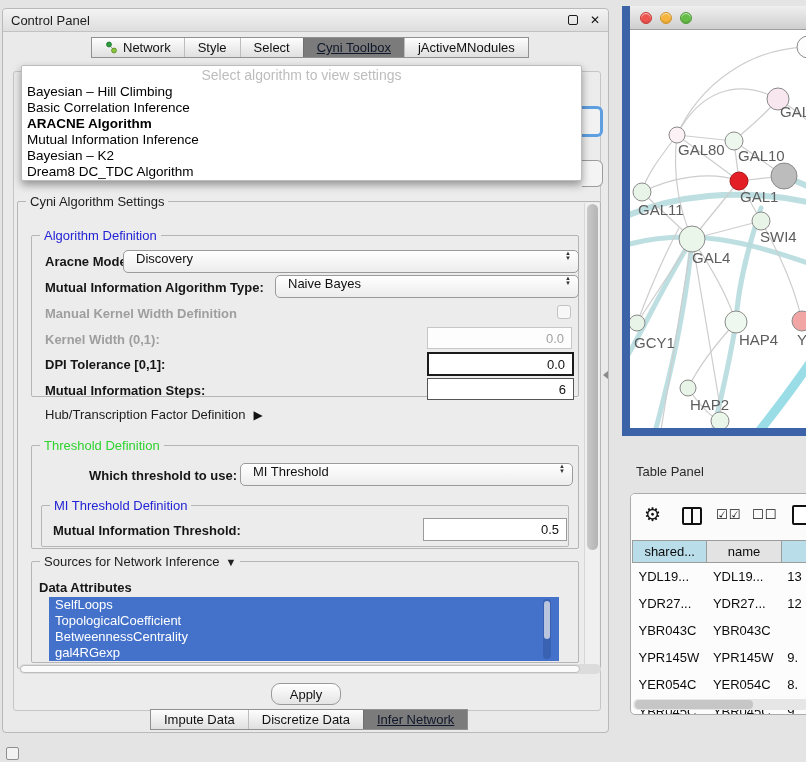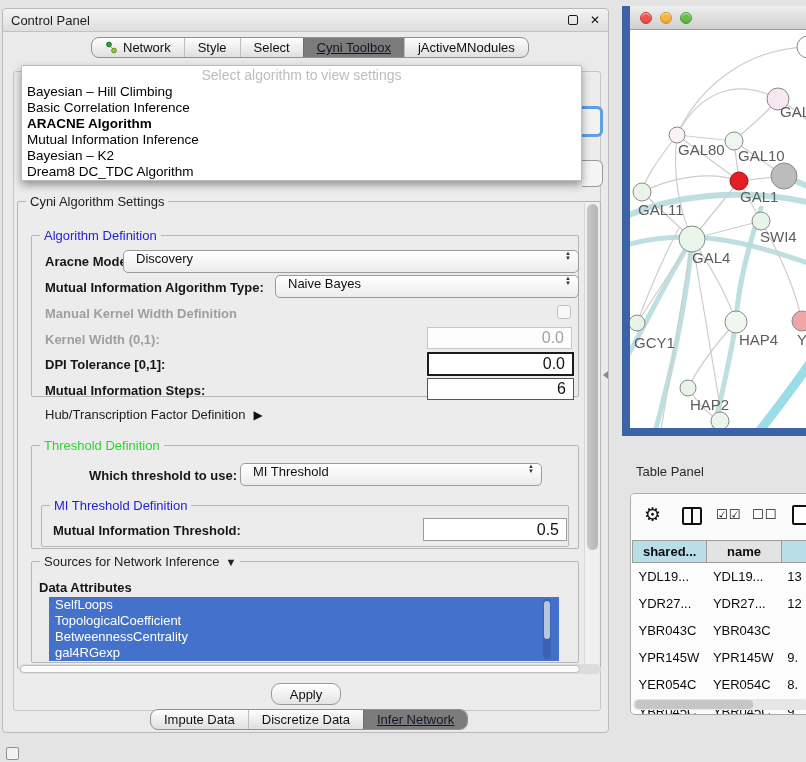--- a/index.html
+++ b/index.html
@@ -18,21 +18,21 @@
   .cp-title { left:0; top:0; right:0; height:23px;
     background:linear-gradient(#f3f3f3,#dedede); border-bottom:1px solid #c2c2c2;
     border-radius:4px 4px 0 0; display:flex; align-items:center; padding:0 8px;
     font-size:13px; color:#1c1c1c; }
   .cp-title .sp { flex:1; }
   .ico-float { width:10px; height:10px; border:1.5px solid #1a1a1a; border-radius:2px; margin-right:12px; }
   .ico-close { font-size:12px; font-weight:bold; color:#111; line-height:10px; }
   .ico-close::before { content:"✕"; }
 
   
-  .tabbar { display:flex; height:21px; border:1px solid #909090; border-radius:8px;
+  .tabbar { display:flex; height:21px; border:1px solid #909090; border-radius:0;
     overflow:hidden; background:linear-gradient(#fdfdfd,#e0e0e0); font-size:13px; }
   .tab { display:flex; align-items:center; gap:5px; padding:0 13px; color:#111; border-left:1px solid #bdbdbd; white-space:nowrap; }
   .tab:first-child { border-left:none; }
   .tab.sel { background:#7b7b7b; color:#0f172a; border-left-color:#6f6f6f;text-decoration:underline; }
 
   
   .cp-main { left:10px; top:62px; width:588px; height:640px;
     background:#ececec; border:1px solid #c6c6c6; border-radius:3px; }
 
   
@@ -61,21 +61,21 @@
   .lbl.dim { color:#9e9e9e; }
 
   .combo { position:absolute; display:flex; align-items:flex-start; padding-left:12px;
     background:linear-gradient(#ffffff,#ececec); border:1px solid #9b9b9b; border-radius:5px;
     font-size:13px; color:#111; }
   .spin { margin-left:auto; margin-right:7px; display:flex; flex-direction:column; align-items:center; color:#333; }
   .spin::before { content:"▲"; font-size:6px; line-height:5px; }
   .spin::after  { content:"▼"; font-size:6px; line-height:5px; }
 
   .field { position:absolute; display:flex; align-items:center; justify-content:flex-end;
-    background:#fff; border:1px solid #9b9b9b; padding:0 7px; font-size:16px; color:#111; }
+    background:#fff; border:1px solid #9b9b9b; padding:0 7px; font-size:13px; color:#111; }
   .field.dis { border-color:#c6c6c6; color:#a2a2a2; background:#fdfdfd; }
   .field.strong { border:2px solid #1b1b1b; }
 
   .checkbox { position:absolute; width:14px; height:14px; border:1px solid #c2c2c2;
     border-radius:3px; background:#f7f7f7; }
 
   .expander { position:absolute; font-size:13px; color:#1d1d1d; white-space:nowrap; }
   .expander .arr-r::before { content:"▶"; font-size:12px; color:#111; margin-left:8px; }
   .arr-d::before { content:"▼"; font-size:11px; color:#222; margin-left:6px; }
 
@@ -125,21 +125,21 @@
   .ico-gear::before { content:"⚙"; }
   .ico-cols { position:absolute; left:51px; top:13px; width:20px; height:18px; border:2px solid #111; border-radius:2px; }
   .ico-cols::before { content:""; position:absolute; left:7px; top:0; width:2px; height:14px; background:#111; }
   .ico-cksel { position:absolute; left:85px; top:13px; font-size:13px; color:#111; letter-spacing:1px; }
   .ico-cksel::before { content:"☑☑"; }
   .ico-ckuns { position:absolute; left:121px; top:13px; font-size:13px; color:#111; letter-spacing:1px; }
   .ico-ckuns::before { content:"☐☐"; }
   .ico-newtbl { position:absolute; left:161px; top:11px; width:18px; height:20px; border:2px solid #111; border-radius:2px; background:#fff; }
 
   table.grid { position:absolute; left:1px; top:46px; border-collapse:collapse; font-size:13px; color:#0c0c0c; }
-  table.grid th { height:22px; font-weight:bold; border:1px solid #9c9c9c; text-align:center; }
+  table.grid th { height:22px; font-weight:normal; border:1px solid #9c9c9c; text-align:center; }
   table.grid th.blue { background:#badee9; }
   table.grid th.gray { background:#e3e3e3; }
   table.grid td { height:16px; padding:6px 6px; white-space:nowrap; }
   td.c1 { width:76px; } td.c2 { width:76px; } td.c3 { width:28px; text-align:left; }
   .tbl-hsb { position:absolute; left:2px; bottom:4px; width:176px; height:11px; background:#e6e6e6; border-radius:5px; }
   .tbl-hsb .th { position:absolute; left:2px; top:1px; width:118px; height:9px; background:#c6c6c6; border-radius:4px; }
 
   svg text { font-family:"Liberation Sans","DejaVu Sans",sans-serif; }
 </style>
 </head>
@@ -231,21 +231,21 @@
   </div>
 
   <span class="expander" style="left:42px; top:398px;">
     <span>Hub/Transcription Factor Definition</span><span class="arr-r"></span>
   </span>
 
   <div class="abs group" style="left:28px; top:436px; width:548px; height:104px;">
     <span class="legend green" style="background:#ececec;">Threshold Definition</span>
   </div>
   <span class="lbl" style="left:86px; top:459px;">Which threshold to use:</span>
-  <div class="combo" style="left:237px; top:454px; width:302px; height:23px;">
+  <div class="combo" style="left:237px; top:454px; width:333px; height:23px;">
     <span>MI Threshold</span>
     <span class="spin"></span>
   </div>
   <div class="abs group" style="left:38px; top:496px; width:528px; height:42px;">
     <span class="legend blue">MI Threshold Definition</span>
   </div>
   <span class="lbl" style="left:50px; top:514px;">Mutual Information Threshold:</span>
   <div class="field" style="left:420px; top:509px; width:144px; height:23px;">
     <span>0.5</span>
   </div>

